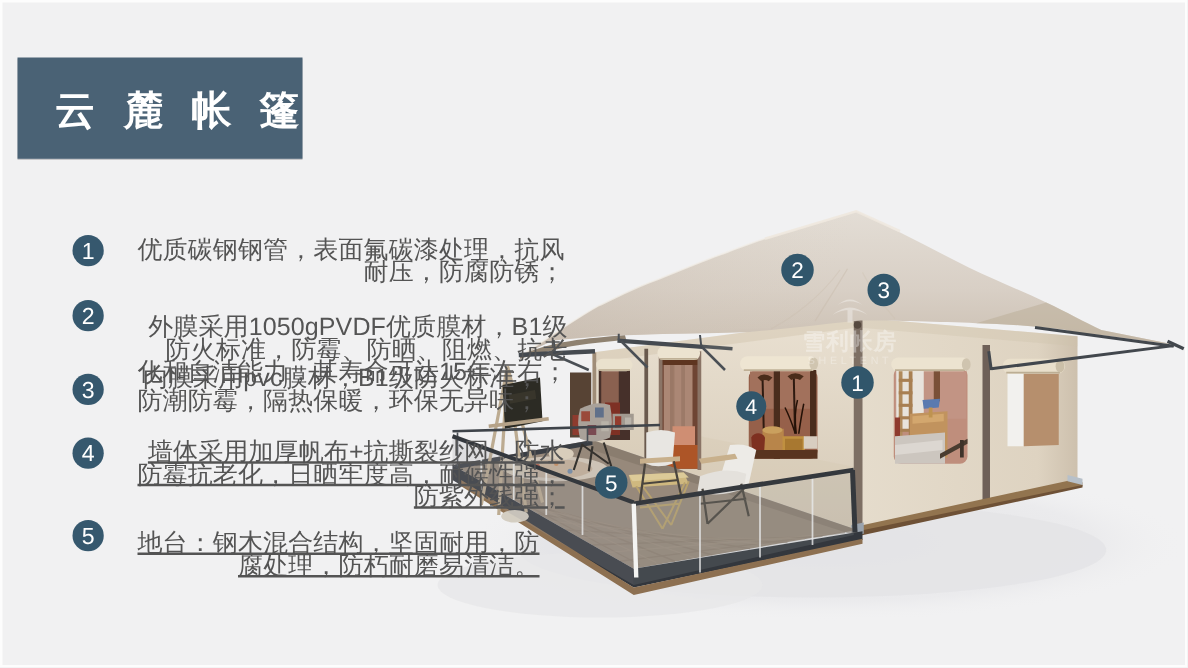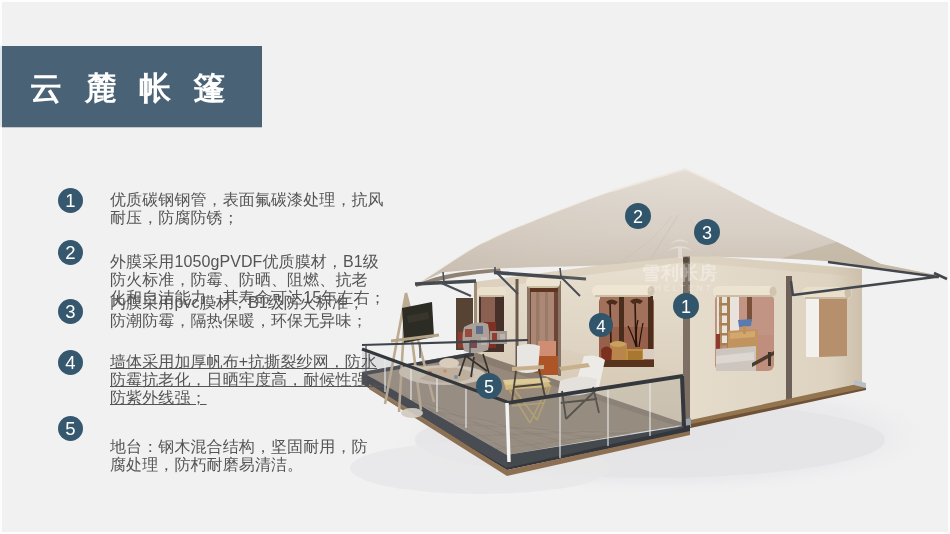--- a/index.html
+++ b/index.html
@@ -1,22 +1,22 @@
 <!DOCTYPE html>
 <html><head>
 <meta charset="utf-8">
 <style>
   html,body{margin:0;padding:0;}
   body{width:950px;height:534px;background:#f1f1f2;overflow:hidden;position:relative;
        font-family:"Liberation Sans", sans-serif;}
   .stage{position:absolute;left:0;top:0;width:950px;height:534px;}
-  .titleblock{position:absolute;left:0;top:46px;width:262px;height:81px;background:#4a6275;box-shadow:0 1px 0 rgba(120,120,125,0.35);text-decoration:underline;}
+  .titleblock{position:absolute;left:14px;top:46px;width:228px;height:81px;background:#4a6275;box-shadow:0 1px 0 rgba(120,120,125,0.35);text-decoration:underline;}
   .titleblock span{position:absolute;left:30px;top:26px;color:#fff;font-size:32px;font-weight:bold;line-height:32px;
        letter-spacing:22.5px;white-space:nowrap;}
-  .item{position:absolute;color:#545454;font-size:16px;letter-spacing:0.1px;line-height:18px;white-space:nowrap;}
+  .item{position:absolute;color:#545454;font-size:20px;letter-spacing:0.1px;line-height:18px;white-space:nowrap;text-align:right;}
   .num{position:absolute;width:25px;height:25px;border-radius:50%;background:#36586e;color:#fff;
        font-size:18.5px;text-align:center;line-height:25px;}
   .frame{position:absolute;left:0;top:0;width:946px;height:530px;border:2px solid rgba(255,255,255,0.85);pointer-events:none;z-index:50;}
 </style>
 </head>
 <body>
 
 <div class="frame"></div>
 
 <svg class="stage" viewBox="0 0 950 534" width="950" height="534">
@@ -375,13 +375,13 @@
 <div class="num" style="left:58px;top:298.5px;">3</div>
 
 <div class="item" style="left:110px;top:294px;">内膜采用pvc膜材，B1级防火标准，<br>防潮防霉，隔热保暖，环保无异味；</div>
 
 <div class="num" style="left:58px;top:350px;">4</div>
 
 <div class="item" style="left:110px;top:353px;text-decoration:underline;">墙体采用加厚帆布+抗撕裂纱网，防水<br>防霉抗老化，日晒牢度高，耐候性强，<br>防紫外线强；</div>
 
 <div class="num" style="left:58px;top:415.5px;">5</div>
 
-<div class="item" style="left:110px;top:438px;">地台：钢木混合结构，坚固耐用，防<br>腐处理，防朽耐磨易清洁。</div>
+<div class="item" style="left:110px;top:426px;text-decoration:underline;">地台：钢木混合结构，坚固耐用，防<br>腐处理，防朽耐磨易清洁。</div>
 
 </body></html>

